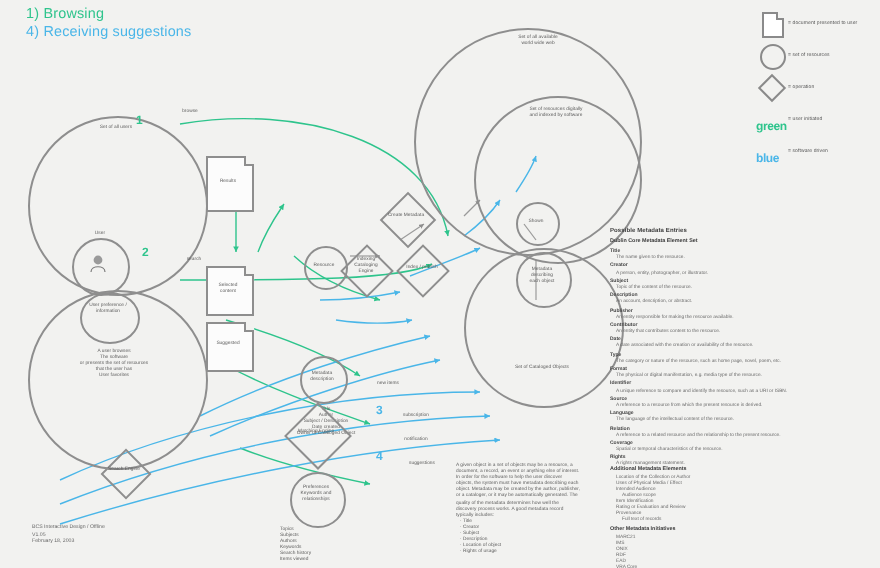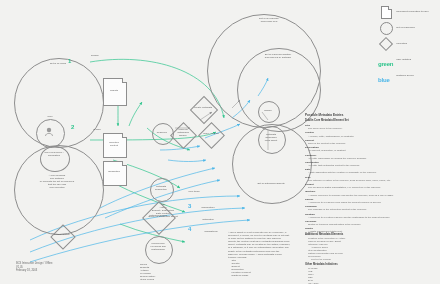--- a/index.html
+++ b/index.html
@@ -97,20 +97,26 @@
     <g stroke="#9a9a9a" stroke-width="0.6" fill="none">
       <path d="M175,128 L190,128" marker-end="url(#agr)"></path>
       <path d="M200,120 L212,112" marker-end="url(#agr)"></path>
       <path d="M232,108 L240,100" marker-end="url(#agr)"></path>
       <path d="M262,112 L268,120"></path>
       <path d="M268,130 L268,150"></path>
     </g>
   </svg>
 
   <div class="abs" id="title-block">
+    <div class="li c-green">
+      <span>1)</span> <span>Browsing</span>
+    </div>
+    <div class="li c-blue">
+      <span>4)</span> <span>Receiving suggestions</span>
+    </div>
   </div>
 
   <div class="abs" id="legend">
     <div class="lg-row">
       <div class="lg-sym">
           <div class="sym-doc"></div>
         </div>
       <div class="lg-txt">= document presented to user</div>
     </div>
     <div class="lg-row">

